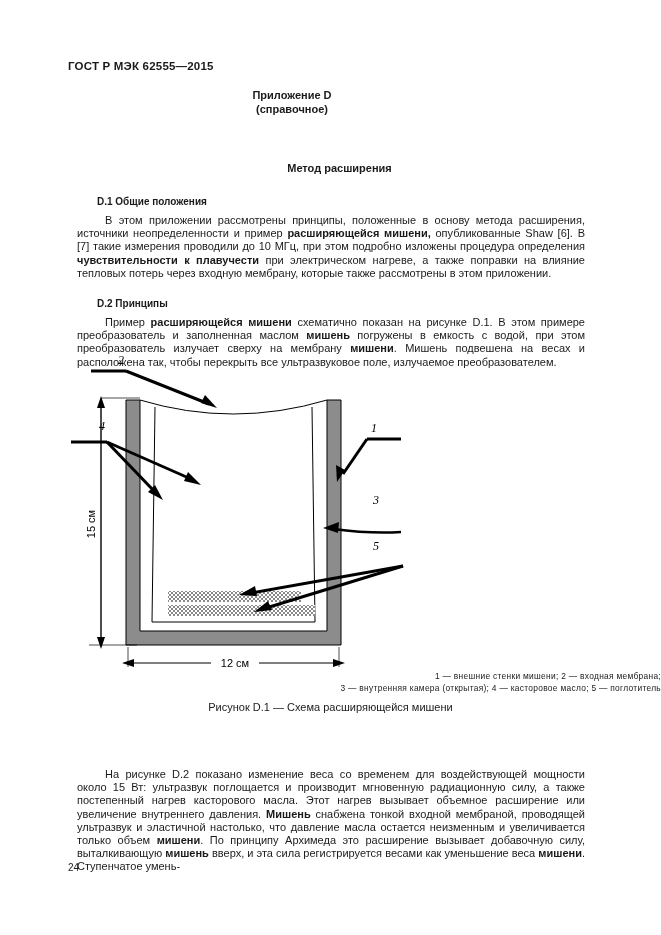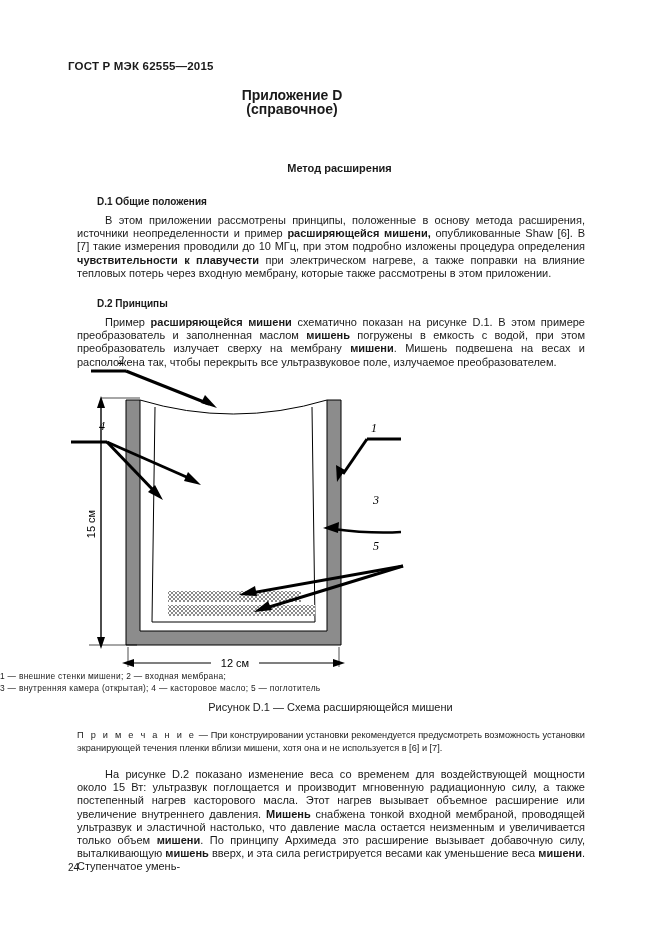--- a/index.html
+++ b/index.html
@@ -25,21 +25,21 @@
     font-size: 11.5px;
     font-weight: bold;
     letter-spacing: 0.2px;
   }
   .annex-block {
     position: absolute;
     left: 0;
     top: 88px;
     width: 584px;
     text-align: center;
-    font-size: 14px;
+    font-size: 11px;
     font-weight: bold;
     line-height: 14px;
   }
   .annex-block .sub {
     font-weight: bold;
   }
   .method-title {
     position: absolute;
     left: 0;
     top: 162px;
@@ -81,21 +81,21 @@
     width: 661px;
     height: 320px;
   }
   .fig-svg { display: block; margin: 0 auto; }
 
   .fig-key {
     position: absolute;
     left: 0;
     top: 670px;
     width: 661px;
-    text-align: left;
+    text-align: right;
     font-size: 8.4px;
     line-height: 12px;
     letter-spacing: 0.3px;
   }
   .fig-caption {
     position: absolute;
     left: 0;
     top: 701px;
     width: 661px;
     text-align: center;
@@ -239,25 +239,20 @@
     </svg>
   </div>
 
   <div class="fig-key">
     <div>1 — внешние стенки мишени; 2 — входная мембрана;</div>
     <div>3 — внутренняя камера (открытая); 4 — касторовое масло; 5 — поглотитель</div>
   </div>
 
   <div class="fig-caption">Рисунок D.1 — Схема расширяющейся мишени</div>
 
-  <div class="note-block">
-    <span class="note-lead">П р и м е ч а н и е</span>
-    <span>—</span>
-    <span>При конструировании установки рекомендуется предусмотреть возможность установки экранирующей течения пленки вблизи мишени, хотя она и не используется в [6] и [7].</span>
-  </div>
 
   <div class="tail-block">
     <p>На рисунке D.2 показано изменение веса со временем для воздействующей мощности около 15 Вт: ультразвук поглощается и производит мгновенную радиационную силу, а также постепенный нагрев касторового масла. Этот нагрев вызывает объемное расширение или увеличение внутреннего давления. <b>Мишень</b> снабжена тонкой входной мембраной, проводящей ультразвук и эластичной настолько, что давление масла остается неизменным и увеличивается только объем <b>мишени</b>. По принципу Архимеда это расширение вызывает добавочную силу, выталкивающую <b>мишень</b> вверх, и эта сила регистрируется весами как уменьшение веса <b>мишени</b>. Ступенчатое умень-</p>
   </div>
 
   <div class="page-num">24</div>
 
 </div>
 
 </body></html>

